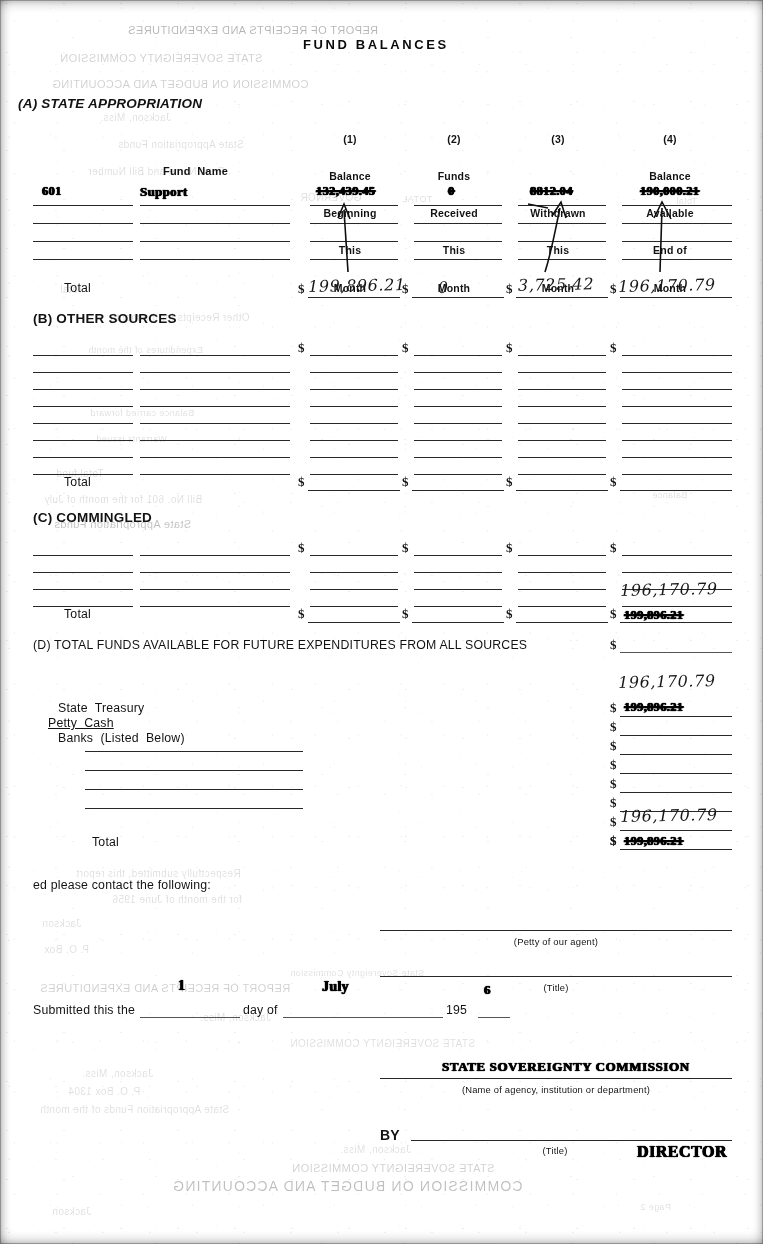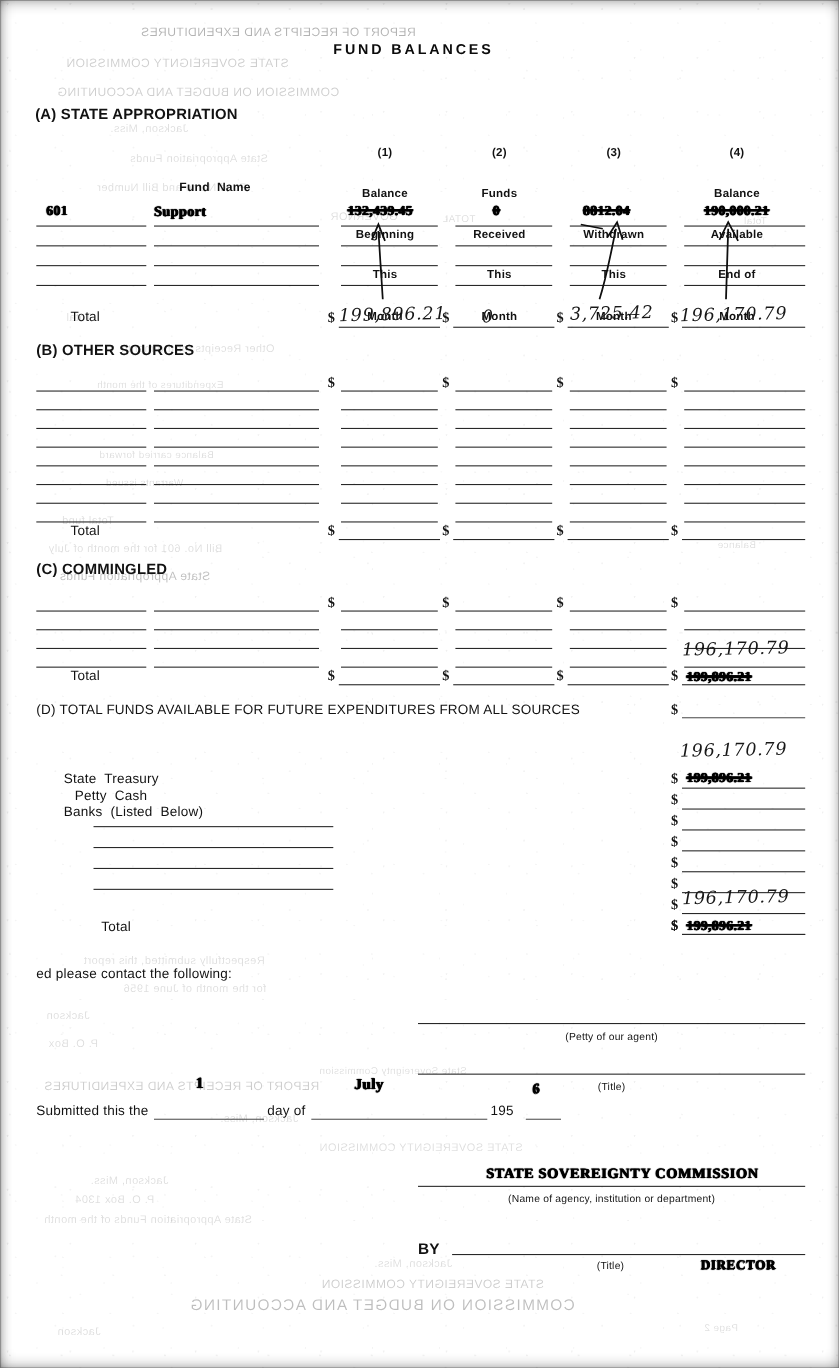--- a/index.html
+++ b/index.html
@@ -149,21 +149,21 @@
   <div class="ghost abs ff" style="left:340px;top:1144px;font-size:10px;">Jackson, Miss.</div>
   <div class="ghost abs f" style="left:292px;top:1162px;font-size:11px;">STATE SOVEREIGNTY COMMISSION</div>
   <div class="ghost abs big" style="left:172px;top:1178px;color:rgba(0,0,0,.26);">COMMISSION ON BUDGET AND ACCOUNTING</div>
   <div class="ghost abs ff" style="left:52px;top:1206px;font-size:10px;">Jackson</div>
   <div class="ghost abs ff" style="left:640px;top:1202px;font-size:9px;">Page 2</div>
   <div class="ghost abs ff" style="left:676px;top:196px;font-size:9px;">Total</div>
   <div class="ghost abs ff" style="left:652px;top:490px;font-size:9px;">Balance</div>
 
   <div class="abs t title" style="left:303px;top:37px;">FUND BALANCES</div>
 
-  <div class="abs t seclabel" style="left:32px;top:96px;">(A) STATE APPROPRIATION</div>
+  <div class="abs t seclabel" style="left:18px;top:96px;font-style:italic;">(A) STATE APPROPRIATION</div>
 
   <div class="abs t colhead" style="left:300px;top:108px;width:100px;">
     <div>(1)</div>
     <div>Balance</div>
     <div>Beginning</div>
     <div>This</div>
     <div>Month</div>
   </div>
   <div class="abs t colhead" style="left:404px;top:108px;width:100px;">
     <div>(2)</div>
@@ -369,21 +369,21 @@
   <div class="hand" style="left:620px;top:580px;">196,170.79</div>
 
   <div class="abs t bodyline" style="left:33px;top:638px;">(D) TOTAL FUNDS AVAILABLE FOR FUTURE EXPENDITURES FROM ALL SOURCES</div>
   <div class="dollar" style="left:610px;top:637px;">$</div>
   <div class="rule thin" style="left:620px;top:652px;width:112px;"></div>
 
 
   <div class="hand" style="left:618px;top:672px;">196,170.79</div>
 
   <div class="abs t bodyline" style="left:58px;top:701px;">State  Treasury</div>
-  <div class="abs t bodyline" style="left:68px;top:716px;">Petty  Cash</div>
+  <div class="abs t bodyline" style="left:48px;top:716px;text-decoration:underline;">Petty  Cash</div>
   <div class="abs t bodyline" style="left:58px;top:731px;">Banks  (Listed  Below)</div>
 
   <div id="sectionE-leftrules">
       <div class="rule" style="left: 85px; top: 751px; width: 218px;"></div>
       <div class="rule" style="left: 85px; top: 770px; width: 218px;"></div>
       <div class="rule" style="left: 85px; top: 789px; width: 218px;"></div>
       <div class="rule" style="left: 85px; top: 808px; width: 218px;"></div>
     </div>
   <div id="sectionE-dollars">
       <div class="dollar" style="left: 610px; top: 700px;">$</div>
@@ -430,17 +430,17 @@
   <div class="rule thin" style="left:478px;top:1017px;width:32px;"></div>
   <div class="typed" style="left:484px;top:982px;font-size:13px;">6</div>
 
   <div class="typed smudge" style="left:442px;top:1059px;font-size:13px;letter-spacing:.6px;">STATE SOVEREIGNTY COMMISSION</div>
   <div class="rule" style="left:380px;top:1078px;width:352px;"></div>
   <div class="abs t tiny" style="left:380px;top:1084px;width:352px;">(Name of agency, institution or department)</div>
 
   <div class="abs t bodyline hd" style="left:380px;top:1128px;font-weight:bold;font-size:14px;">BY</div>
   <div class="rule" style="left:411px;top:1140px;width:321px;"></div>
   <div class="abs t tiny" style="left:500px;top:1145px;width:110px;">(Title)</div>
-  <div class="typed smudge" style="left:637px;top:1143px;font-size:12px;letter-spacing:.5px;">DIRECTOR</div>
+  <div class="typed smudge" style="left:637px;top:1143px;font-size:16px;letter-spacing:.5px;">DIRECTOR</div>
 
   <div id="edges"></div>
   <div id="noise"></div>
 </div>
 
 </body></html>

